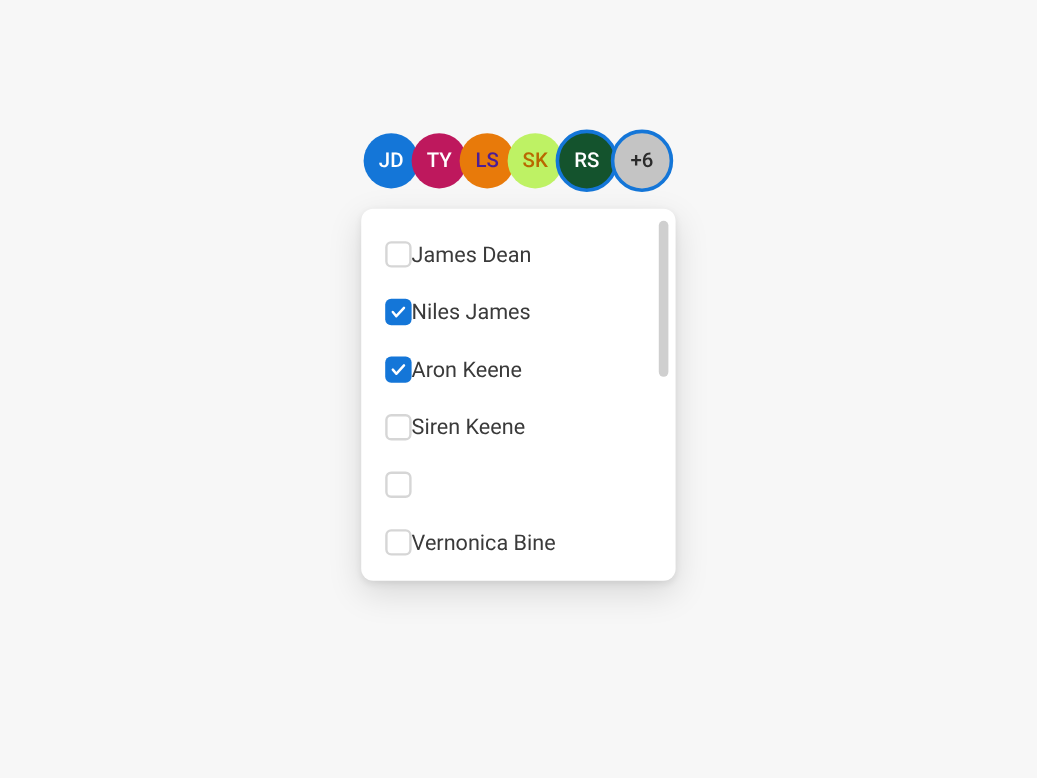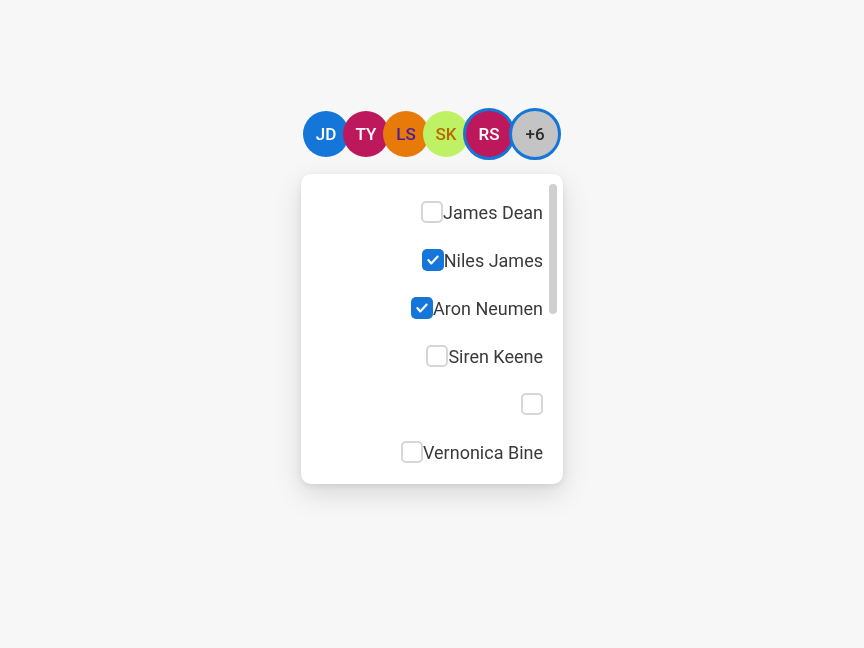--- a/index.html
+++ b/index.html
@@ -47,21 +47,21 @@
     }
     .avatar.ringed {
       border: 3px solid #1476d8;
       width: 52px;
       height: 52px;
     }
     .avatar.jd { background: #1476d8; }
     .avatar.ty { background: #be185d; }
     .avatar.ls { background: #e87a0a; color: #fff; }
     .avatar.sk { background: #bef264; color: #b86800; }
-    .avatar.rs { background: #be185d; }
+    .avatar.rs { background: #14532d; }
     .avatar.overflow { background: #c4c4c4; color: #2b2b2b; }
 
     .avatar.ty,.avatar.ls { color: #fff; }
     .avatar.ls { color: #4c1d95; }
 
     .dropdown {
       margin-top: 14px;
       width: 262px;
       background: #fff;
       border-radius: 10px;
@@ -70,21 +70,20 @@
       padding: 14px 0 8px 0;
     }
     .list {
       padding: 0 20px;
     }
     .list-item {
       display: flex;
       align-items: center;
       gap: 0;
       padding: 13px 0;
-      justify-content: flex-end;
     }
     .checkbox {
       width: 22px;
       height: 22px;
       border-radius: 5px;
       flex-shrink: 0;
       display: flex;
       align-items: center;
       justify-content: center;
     }
@@ -157,21 +156,21 @@
         </div>
         <span class="item-label">Niles James</span>
       </div>
 
       <div class="list-item">
         <div class="checkbox checked">
           <svg viewBox="0 0 24 24" fill="none" stroke="#ffffff" stroke-width="3.5" stroke-linecap="round" stroke-linejoin="round">
               <polyline points="4 12 9 18 20 6"></polyline>
             </svg>
         </div>
-        <span class="item-label">Aron Neumen</span>
+        <span class="item-label">Aron Keene</span>
       </div>
 
       <div class="list-item">
         <div class="checkbox unchecked"></div>
         <span class="item-label">Siren Keene</span>
       </div>
 
       <div class="list-item">
         <div class="checkbox unchecked"></div>
       </div>

